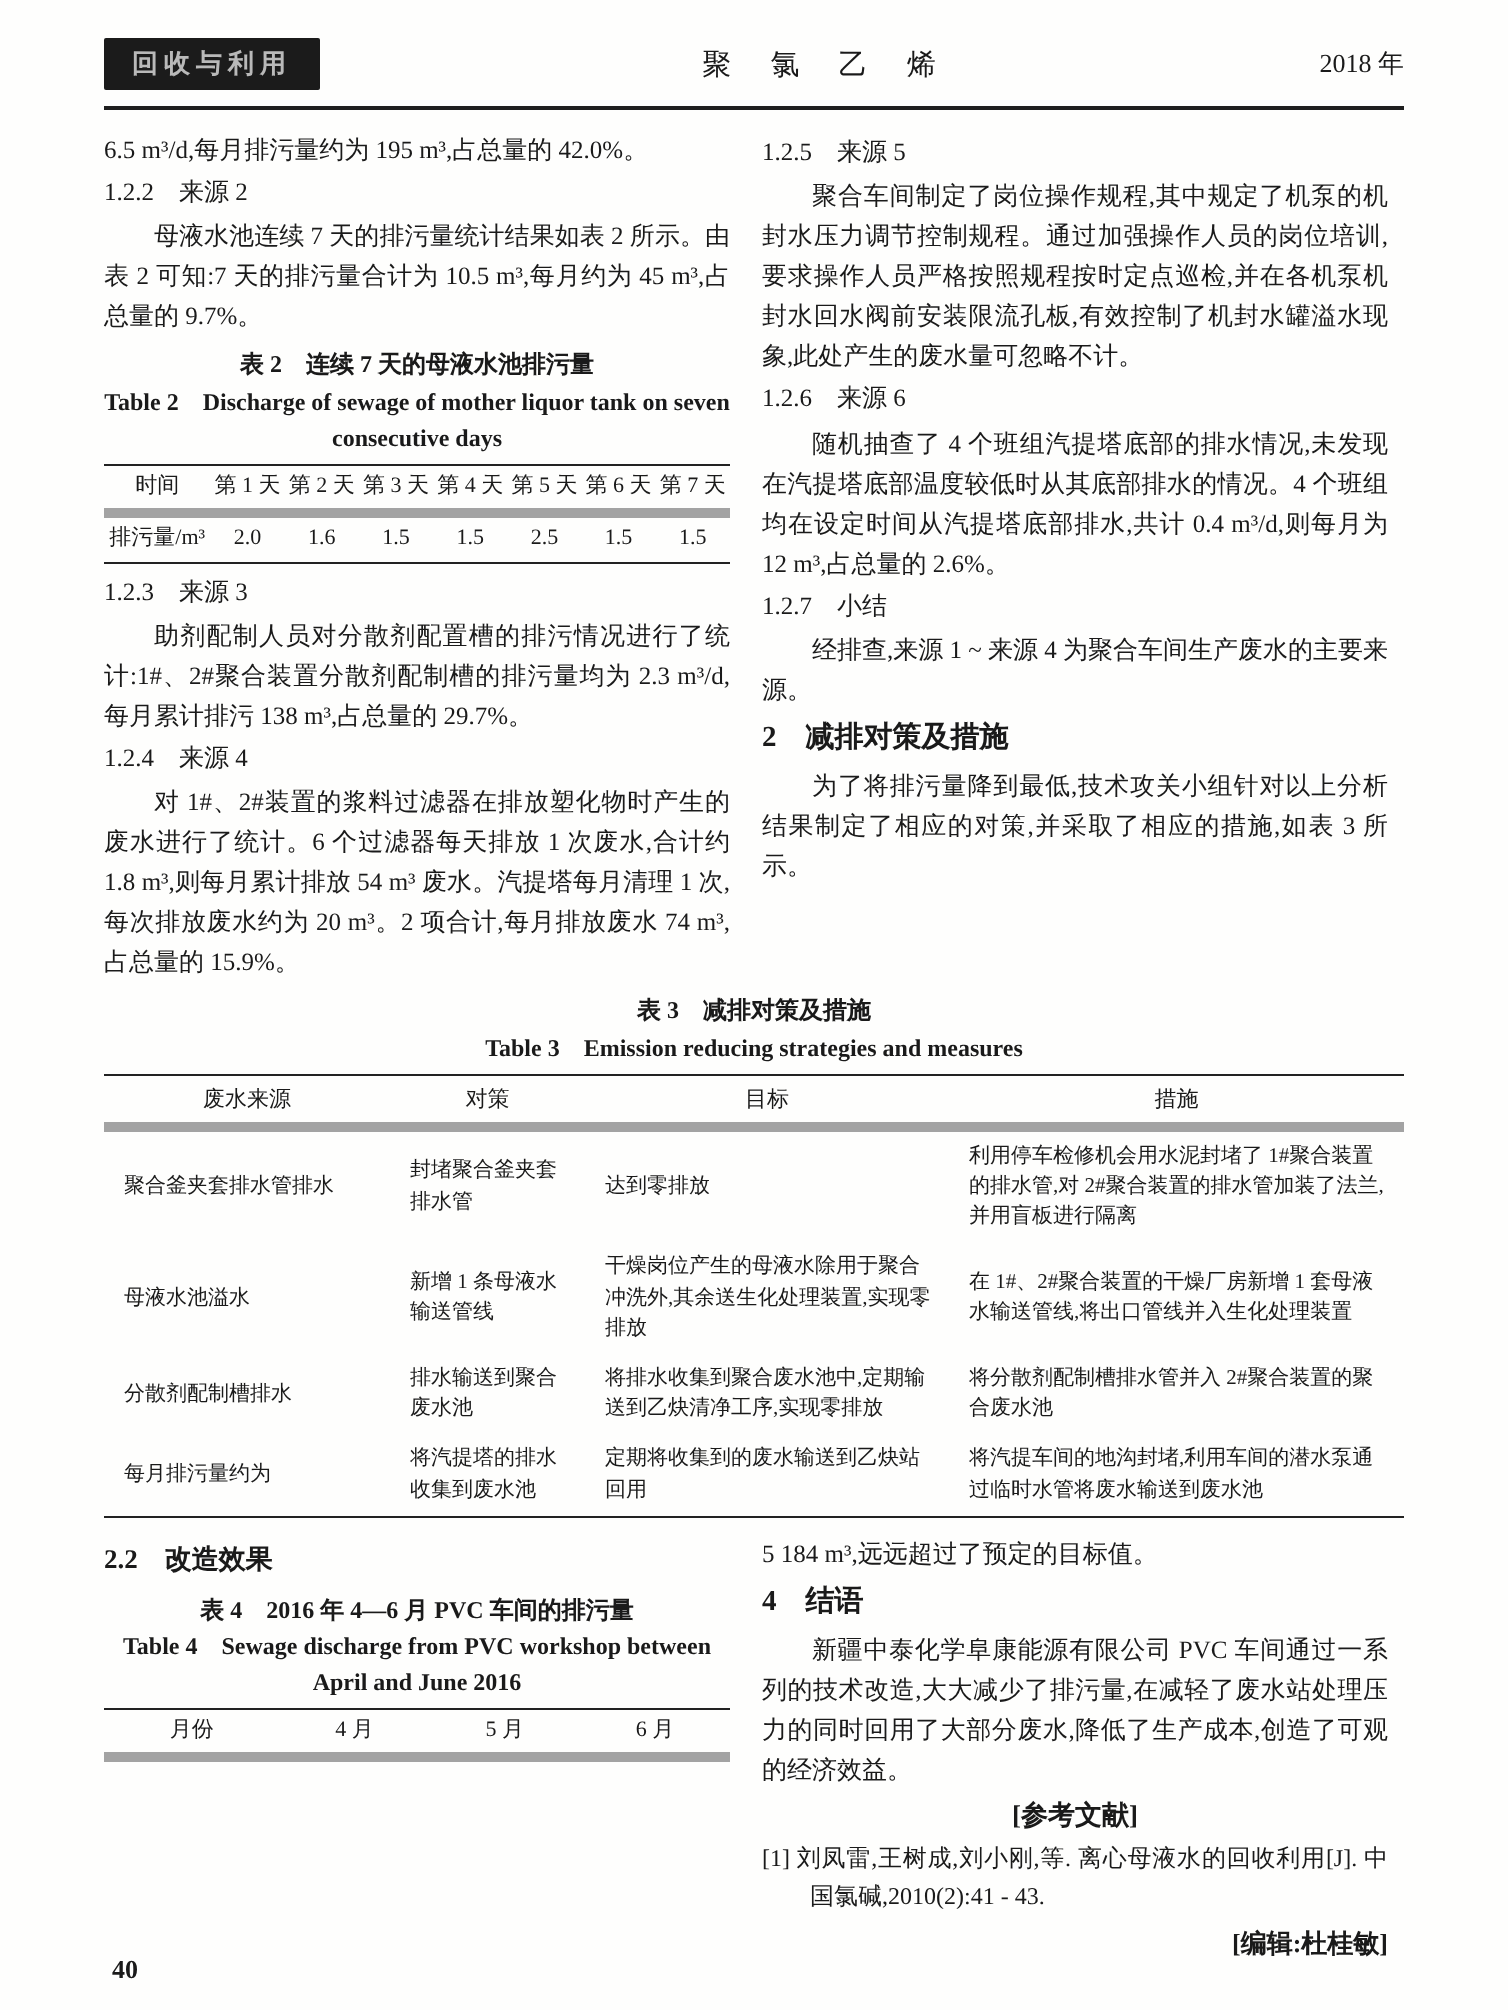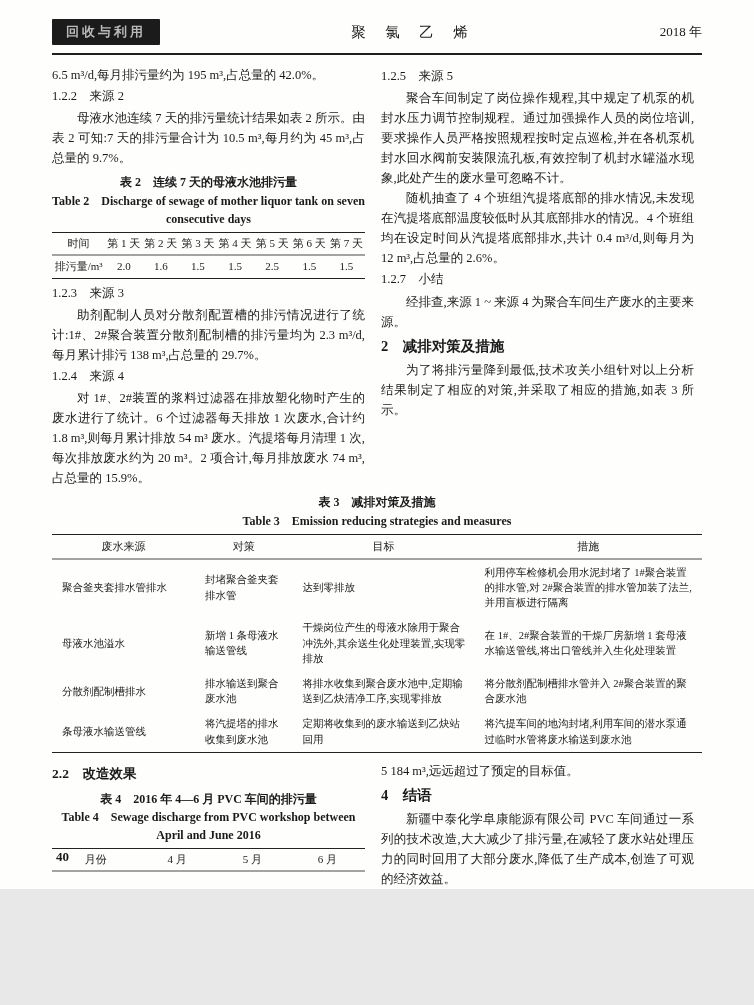--- a/index.html
+++ b/index.html
@@ -1,17 +1,17 @@
 <!DOCTYPE html>
 <html><head>
 <meta charset="utf-8">
 <style>
   html,body{margin:0;padding:0;background:#e8e8e8;}
   .page{
-    width:754px;height:889px;box-sizing:border-box;margin:0 auto;
+    width:754px;height:1005px;box-sizing:border-box;margin:0 auto;
     background:#fefefd;color:#1a1a1a;position:relative;overflow:hidden;
     padding:18px 52px 0 52px;
     font-family:"Liberation Serif","DejaVu Serif",serif;
   }
   
   .hdr{display:flex;align-items:center;justify-content:space-between;height:28px;}
   .badge{
     background:#1b1b1b;color:#b9b9b9;font-weight:bold;font-size:13px;
     padding:4px 14px;letter-spacing:3px;border-radius:1px;
   }
@@ -25,30 +25,30 @@
   .body{font-size:12.5px;line-height:1.6;text-align:justify;text-indent:2em;}
   .noindent{text-indent:0;}
   .subhead{font-size:12.5px;line-height:1.7;text-indent:0;margin:1px 0;}
   .sechead{font-size:14.5px;font-weight:bold;line-height:1.6;margin:3px 0 2px 0;}
   .subsechead{font-size:13.5px;font-weight:bold;line-height:1.6;margin:2px 0 2px 0;}
   
   .cap-zh{font-size:12px;font-weight:bold;text-align:center;line-height:1.55;margin-top:5px;}
   .cap-en{font-size:12px;font-weight:bold;text-align:center;line-height:1.5;margin-bottom:4px;}
   table{border-collapse:collapse;width:100%;}
   .tbl{border-top:1.8px solid #222;border-bottom:1.8px solid #222;margin:2px 0 4px 0;}
-  .tbl th{font-weight:normal;border-bottom:2px solid #a3a3a3;}
+  .tbl th{font-weight:normal;border-bottom:5px solid #a3a3a3;}
   .t2 th,.t2 td,.t4 th,.t4 td{font-size:11px;text-align:center;padding:3px 1px;line-height:1.4;}
   .t3{margin-bottom:8px;}
   .t3 th{font-size:11px;text-align:center;padding:4px 2px;}
   .t3 td{font-size:10.5px;text-align:left;vertical-align:middle;padding:5px 6px 5px 10px;line-height:1.45;}
   
   .refhead{font-size:13.5px;font-weight:bold;text-align:center;margin:4px 0 3px 0;}
   .ref{font-size:12px;line-height:1.55;text-align:justify;padding-left:2em;text-indent:-2em;margin:1px 0;}
   .editor{font-size:13px;font-weight:bold;text-align:right;margin-top:6px;}
-  .pageno{position:absolute;left:56px;bottom:24px;font-size:13px;font-weight:bold;}
+  .pageno{position:absolute;left:56px;bottom:12px;font-size:13px;font-weight:bold;}
   .mid{margin-top:2px;}
 </style>
 </head>
 <body>
 
 <div class="page">
 
   <div class="hdr">
     <span class="badge">回收与利用</span>
     <span class="jtitle">聚 氯 乙 烯</span>
@@ -101,20 +101,21 @@
 
       <p class="subhead">1.2.3　来源 3</p>
       <p class="body">助剂配制人员对分散剂配置槽的排污情况进行了统计:1#、2#聚合装置分散剂配制槽的排污量均为 2.3 m³/d,每月累计排污 138 m³,占总量的 29.7%。</p>
       <p class="subhead">1.2.4　来源 4</p>
       <p class="body">对 1#、2#装置的浆料过滤器在排放塑化物时产生的废水进行了统计。6 个过滤器每天排放 1 次废水,合计约 1.8 m³,则每月累计排放 54 m³ 废水。汽提塔每月清理 1 次,每次排放废水约为 20 m³。2 项合计,每月排放废水 74 m³,占总量的 15.9%。</p>
     </div>
 
     <div class="col">
       <p class="subhead">1.2.5　来源 5</p>
       <p class="body">聚合车间制定了岗位操作规程,其中规定了机泵的机封水压力调节控制规程。通过加强操作人员的岗位培训,要求操作人员严格按照规程按时定点巡检,并在各机泵机封水回水阀前安装限流孔板,有效控制了机封水罐溢水现象,此处产生的废水量可忽略不计。</p>
+      <p class="subhead">1.2.6　来源 6</p>
       <p class="body">随机抽查了 4 个班组汽提塔底部的排水情况,未发现在汽提塔底部温度较低时从其底部排水的情况。4 个班组均在设定时间从汽提塔底部排水,共计 0.4 m³/d,则每月为 12 m³,占总量的 2.6%。</p>
       <p class="subhead">1.2.7　小结</p>
       <p class="body">经排查,来源 1 ~ 来源 4 为聚合车间生产废水的主要来源。</p>
       <p class="sechead">2　减排对策及措施</p>
       <p class="body">为了将排污量降到最低,技术攻关小组针对以上分析结果制定了相应的对策,并采取了相应的措施,如表 3 所示。</p>
     </div>
   </div>
 
   <div class="cap-zh">表 3　减排对策及措施</div>
   <div class="cap-en">Table 3　Emission reducing strategies and measures</div>
@@ -144,21 +145,21 @@
       <td>干燥岗位产生的母液水除用于聚合冲洗外,其余送生化处理装置,实现零排放</td>
       <td>在 1#、2#聚合装置的干燥厂房新增 1 套母液水输送管线,将出口管线并入生化处理装置</td>
     </tr>
     <tr>
       <td>分散剂配制槽排水</td>
       <td>排水输送到聚合废水池</td>
       <td>将排水收集到聚合废水池中,定期输送到乙炔清净工序,实现零排放</td>
       <td>将分散剂配制槽排水管并入 2#聚合装置的聚合废水池</td>
     </tr>
     <tr>
-      <td>条母液水输送管线</td>
+      <td>每月排污量约为</td>
       <td>将汽提塔的排水收集到废水池</td>
       <td>定期将收集到的废水输送到乙炔站回用</td>
       <td>将汽提车间的地沟封堵,利用车间的潜水泵通过临时水管将废水输送到废水池</td>
     </tr>
   </tbody>
     </table>
 
   <div class="cols mid">
     <div class="col">
       <p class="subsechead">2.2　改造效果</p>

